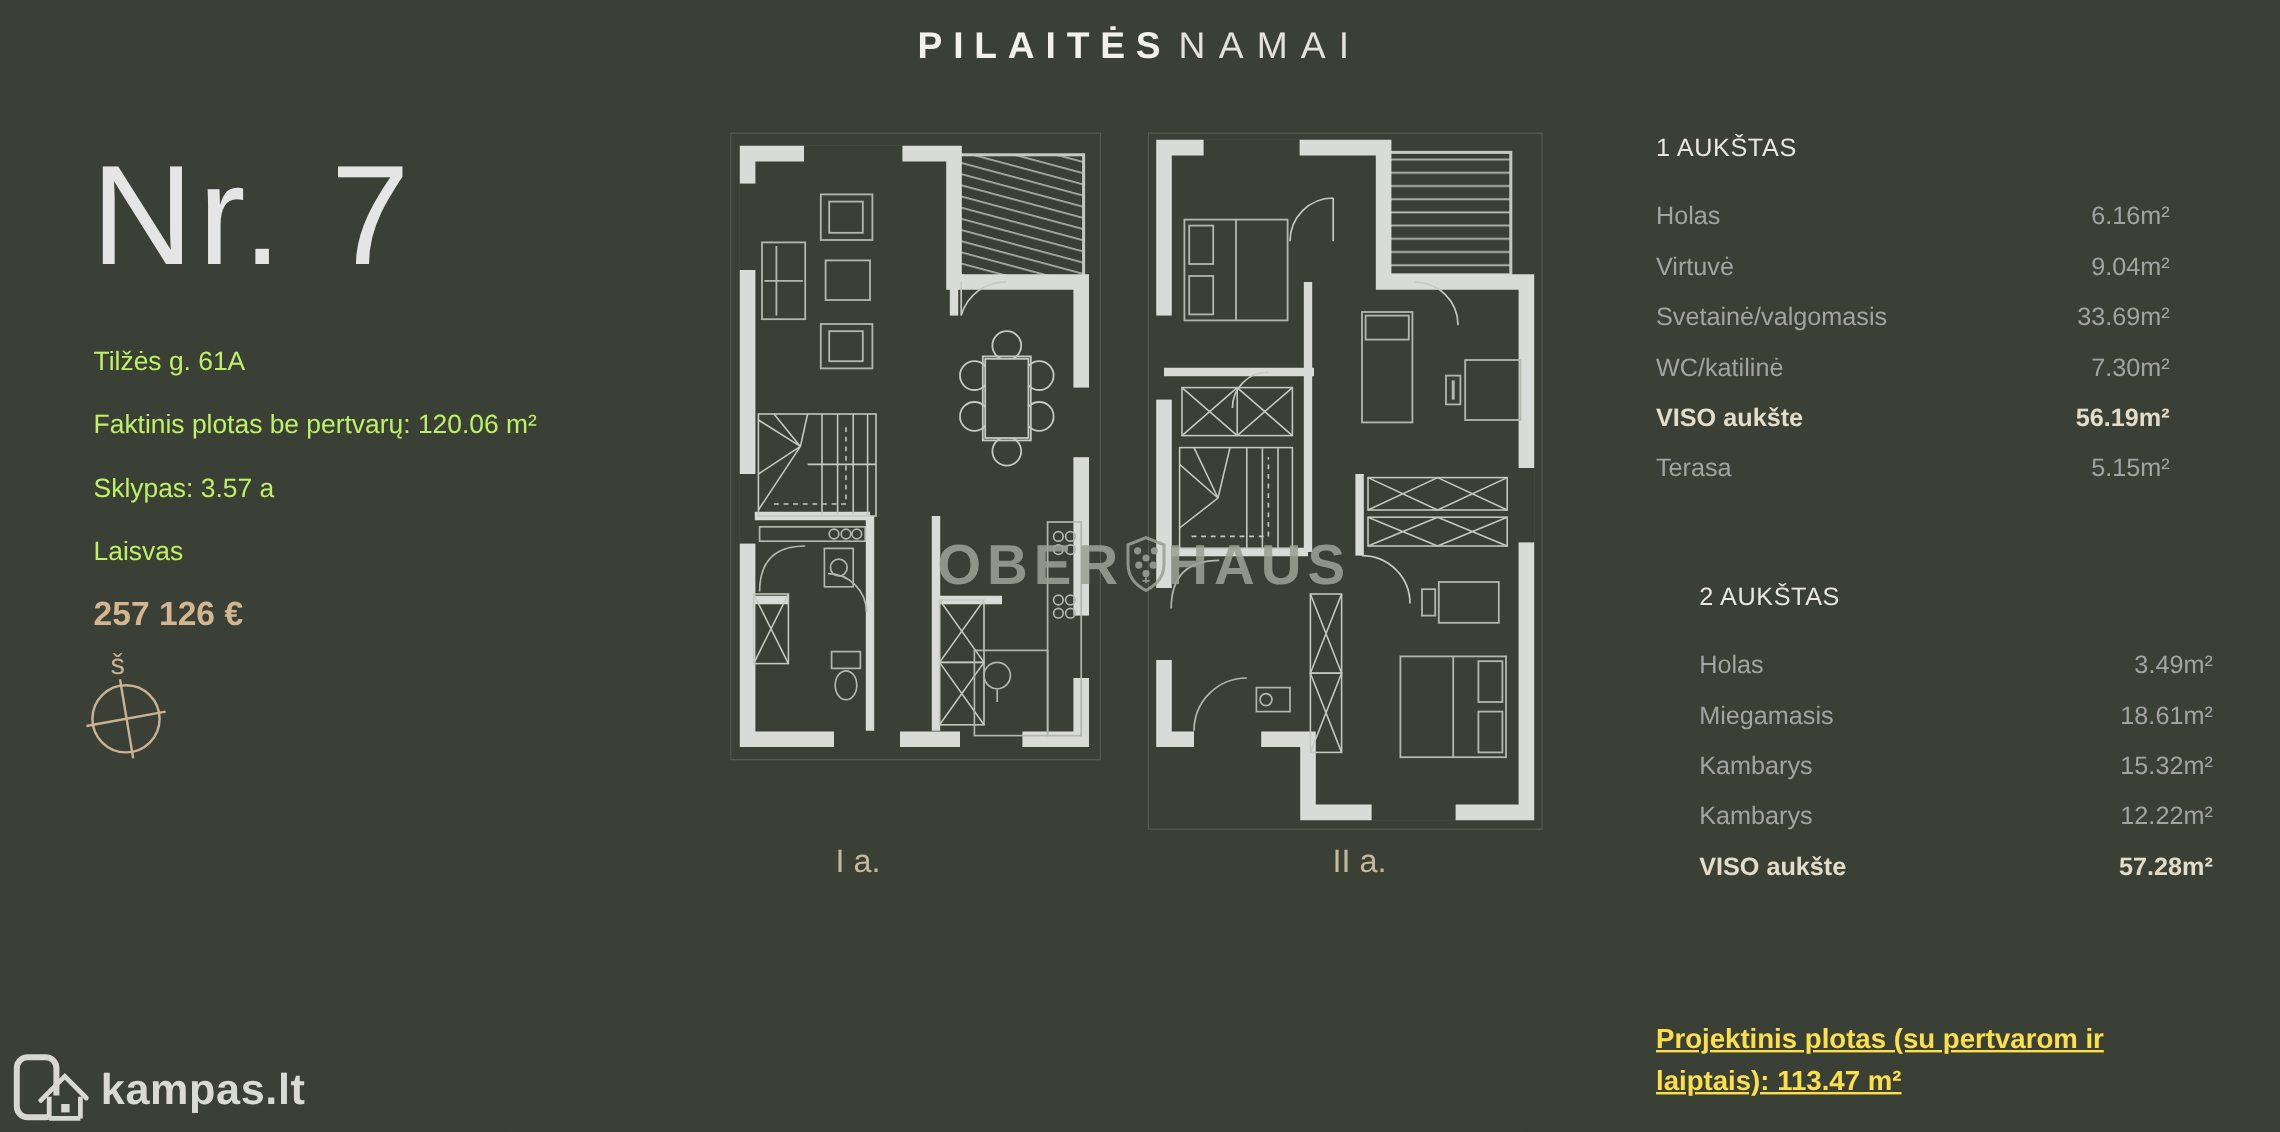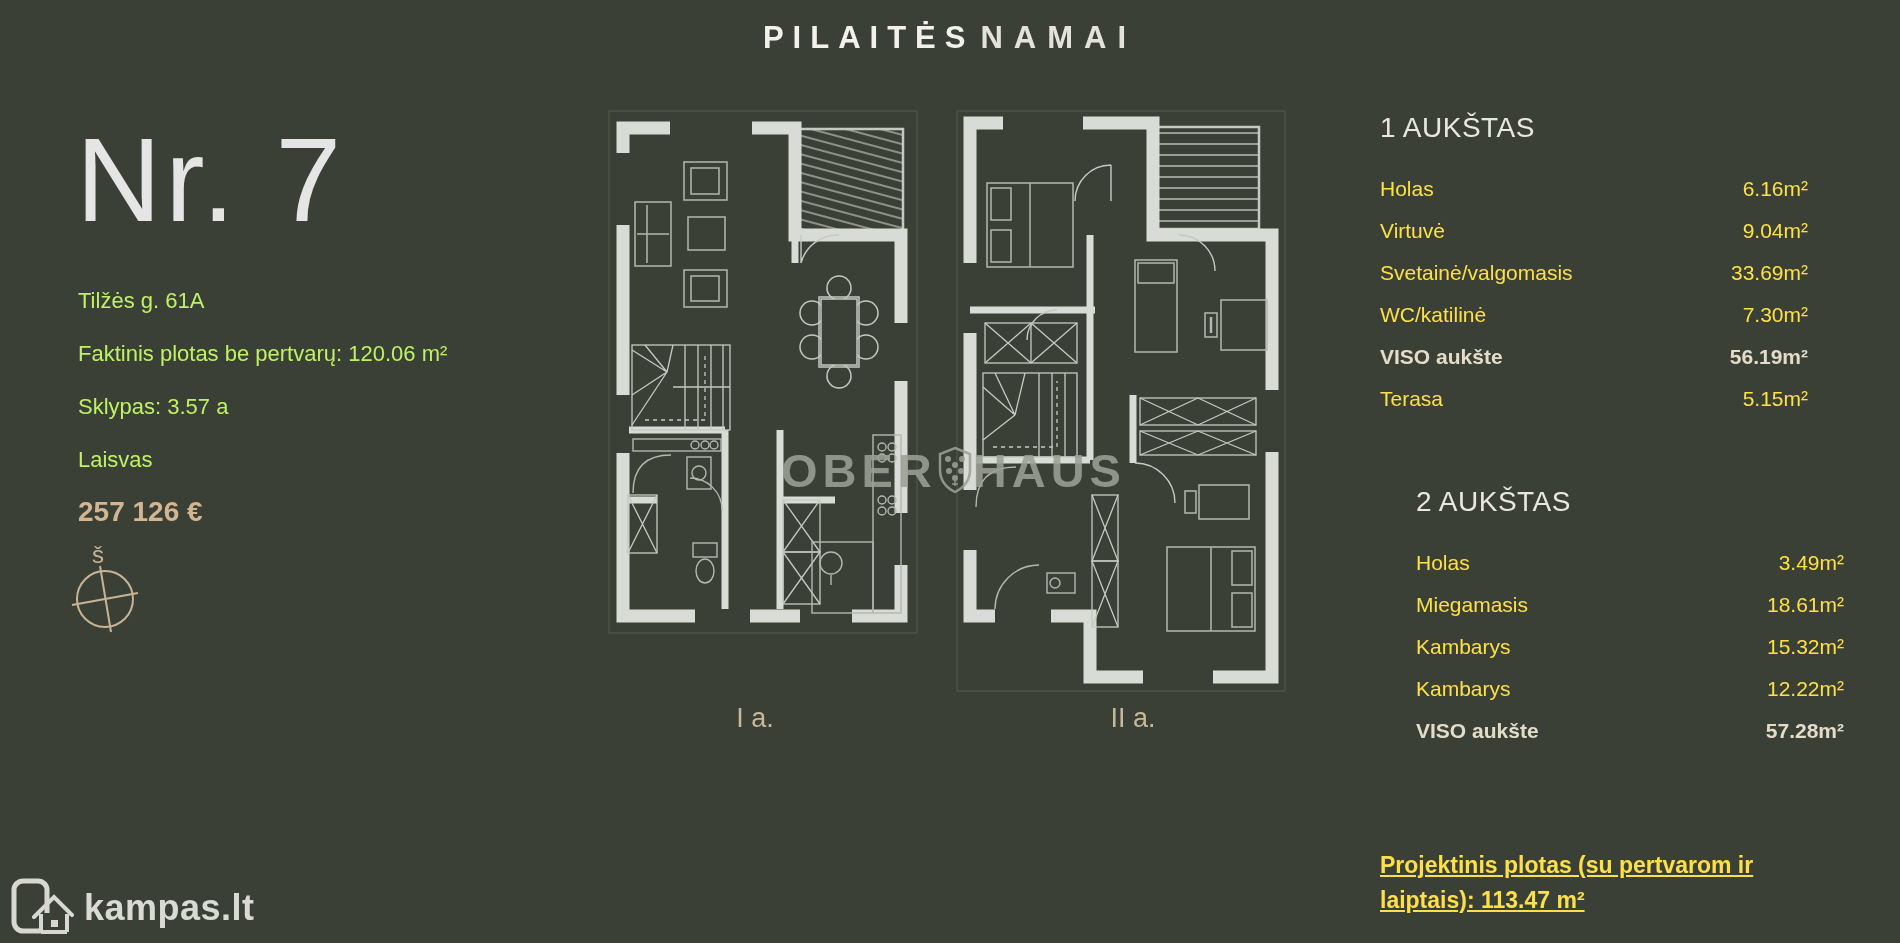--- a/index.html
+++ b/index.html
@@ -15,62 +15,62 @@
 
   
   .brand {
     top:20px; left:0; width:1900px;
     text-align:center;
     color:#f2f1eb;
     font-size:31px;
     letter-spacing:9px;
   }
   .brand .primary { font-weight:700; }
-  .brand .secondary { font-weight:700; opacity:.92; margin-left:6px; letter-spacing:11px; }
+  .brand .secondary { font-weight:400; opacity:.92; margin-left:6px; letter-spacing:11px; }
 
   
   .nr {
     top:112px; left:76px;
     font-size:118px; font-weight:300;
     color:#e5e5e5; letter-spacing:4px;
   }
   .info { left:78px; font-size:22px; color:#bef264; }
   .info.l1 { top:288px; }
   .info.l2 { top:341px; }
   .info.l3 { top:394px; }
   .info.l4 { top:447px; }
   .price { top:496px; left:78px; font-size:28px; font-weight:700; color:#d3b591; }
   .compass-n { top:541px; left:72px; width:52px; text-align:center; font-size:24px; color:#c9b394; }
   .compass-svg { top:563px; left:69px; }
 
   
   .plans-svg { top:95px; left:595px; }
   .plan-label { top:703px; width:110px; text-align:center; font-size:27px; color:#c6b899; }
-  .plan-label.p1 { left:700px; }
+  .plan-label.p1 { left:660px; }
   .plan-label.p2 { left:1078px; }
 
   .watermark {
     top:441px; left:756px; width:395px; height:58px;
     display:flex; align-items:center; justify-content:center; gap:0;
     z-index:5;
   }
   .watermark span {
     font-size:47px; font-weight:700; letter-spacing:5px;
     color:rgba(156,159,148,0.88);
   }
 
   
   .schedule { left:1380px; width:428px; }
-  .floor-title { font-size:28px; color:#eae8de; letter-spacing:.5px; }
+  .floor-title { font-size:21px; color:#eae8de; letter-spacing:.5px; }
   .f1 { top:112px; }
   .f2 { top:486px;margin-left:36px; }
   .rows { margin-top:24px; }
   .arow {
     display:flex; justify-content:space-between; align-items:center;
-    height:42px; font-size:21px; color:#fde047;
+    height:42px; font-size:21px; color:#a3a3a3;
   }
   .arow.emph { color:#e3dcc9; font-weight:700; }
 
   .summary {
     top:848px; left:1380px; width:412px;
     font-size:23px; font-weight:700; line-height:1.5;
     color:#fde047;
     text-decoration:underline;
   }
 

